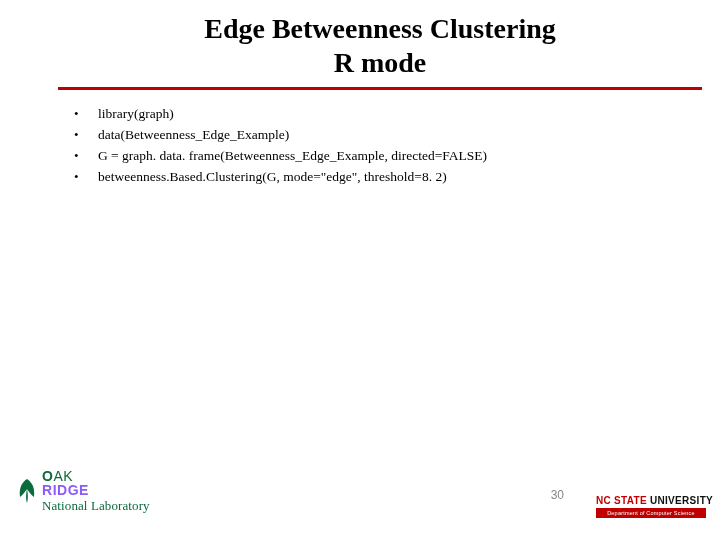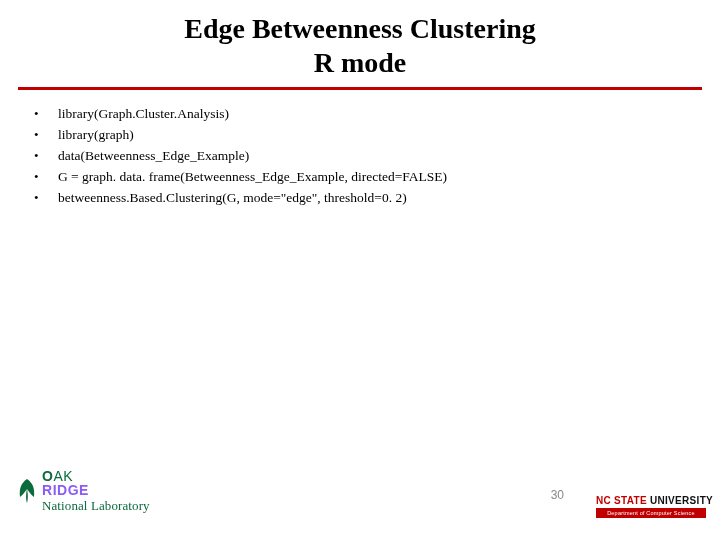--- a/index.html
+++ b/index.html
@@ -11,20 +11,21 @@
     font-family: Georgia, 'Times New Roman', serif;
     color: #000;
     overflow: hidden;
     position: relative;
   }
   .slide {
     width: 720px;
     height: 528px;
     position: relative;
     box-sizing: border-box;
+    padding-left: 40px;
   }
   .title-block {
     text-align: center;
     padding-top: 12px;
   }
   .title-line {
     font-weight: 700;
     font-size: 28px;
     line-height: 1.2;
     font-family: Georgia, 'Times New Roman', serif;
@@ -151,25 +152,24 @@
 
   <div class="title-block">
     <div class="title-line">Edge Betweenness Clustering</div>
     <div class="title-line">R mode</div>
   </div>
 
   <div class="red-rule"></div>
 
   <div class="content">
     <ul class="code-list">
-      <li><span>library(Graph.Cluster.Analysis)</span></li>
       <li><span>library(graph)</span></li>
       <li><span>data(Betweenness_Edge_Example)</span></li>
       <li><span>G = graph. data. frame(Betweenness_Edge_Example, directed=FALSE)</span></li>
-      <li><span> betweenness.Based.Clustering(G, mode="edge", threshold=0. 2)</span></li>
+      <li><span> betweenness.Based.Clustering(G, mode="edge", threshold=8. 2)</span></li>
     </ul>
   </div>
 
   <div class="footer">
 
     <div class="logo-ornl">
       <span class="leaf">
         <svg viewBox="0 0 22 28" width="22" height="28">
           <path d="M11 2 C5 6 3 12 4 20 C4 20 7 18 11 12 C11 12 9 20 11 26 C13 20 11 12 11 12 C15 18 18 20 18 20 C19 12 17 6 11 2 Z" fill="#0b6b3d"></path>
         </svg>

